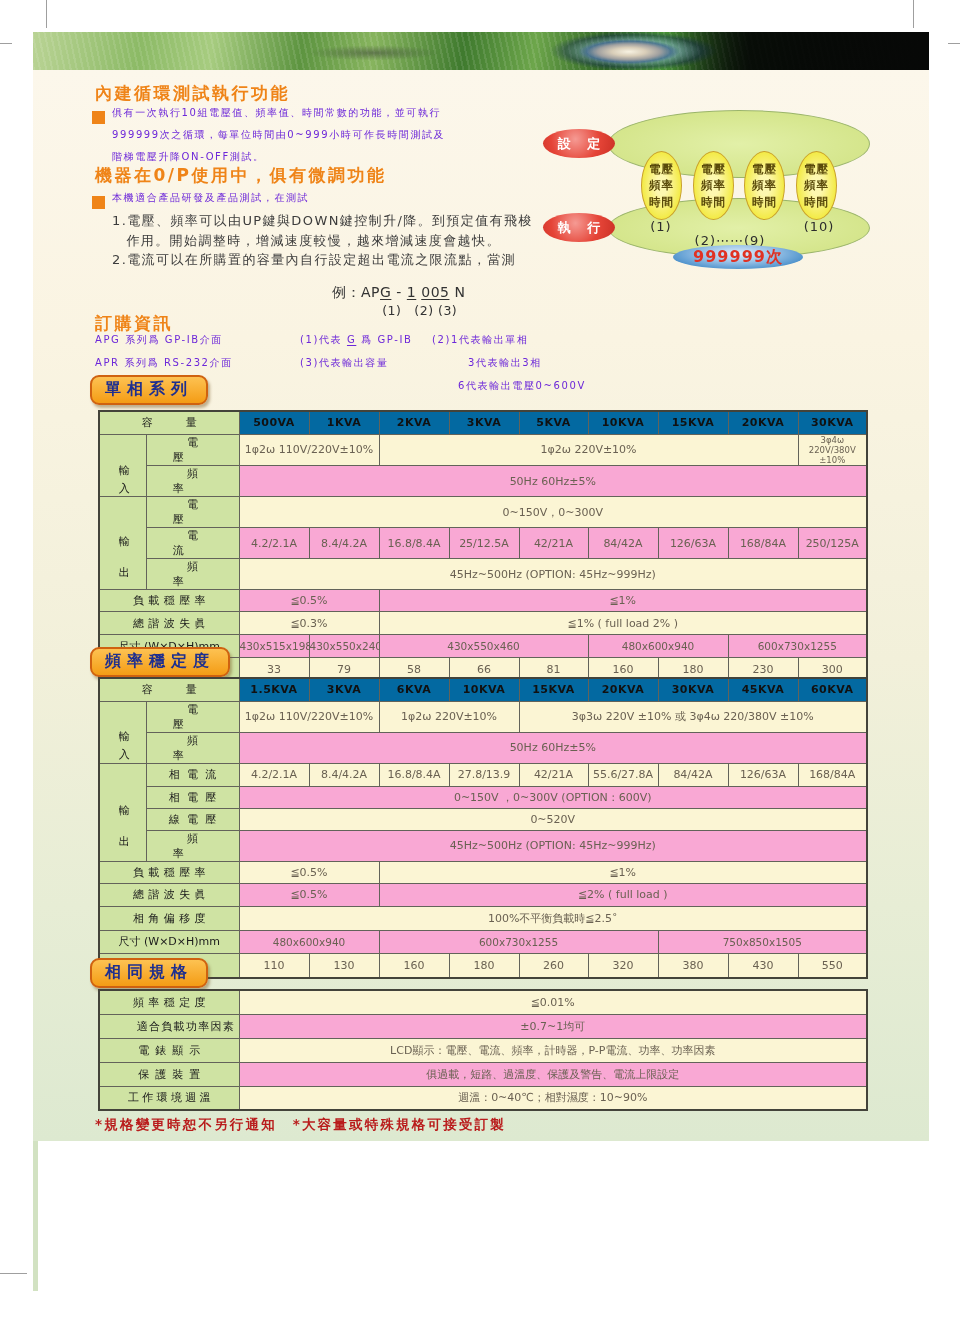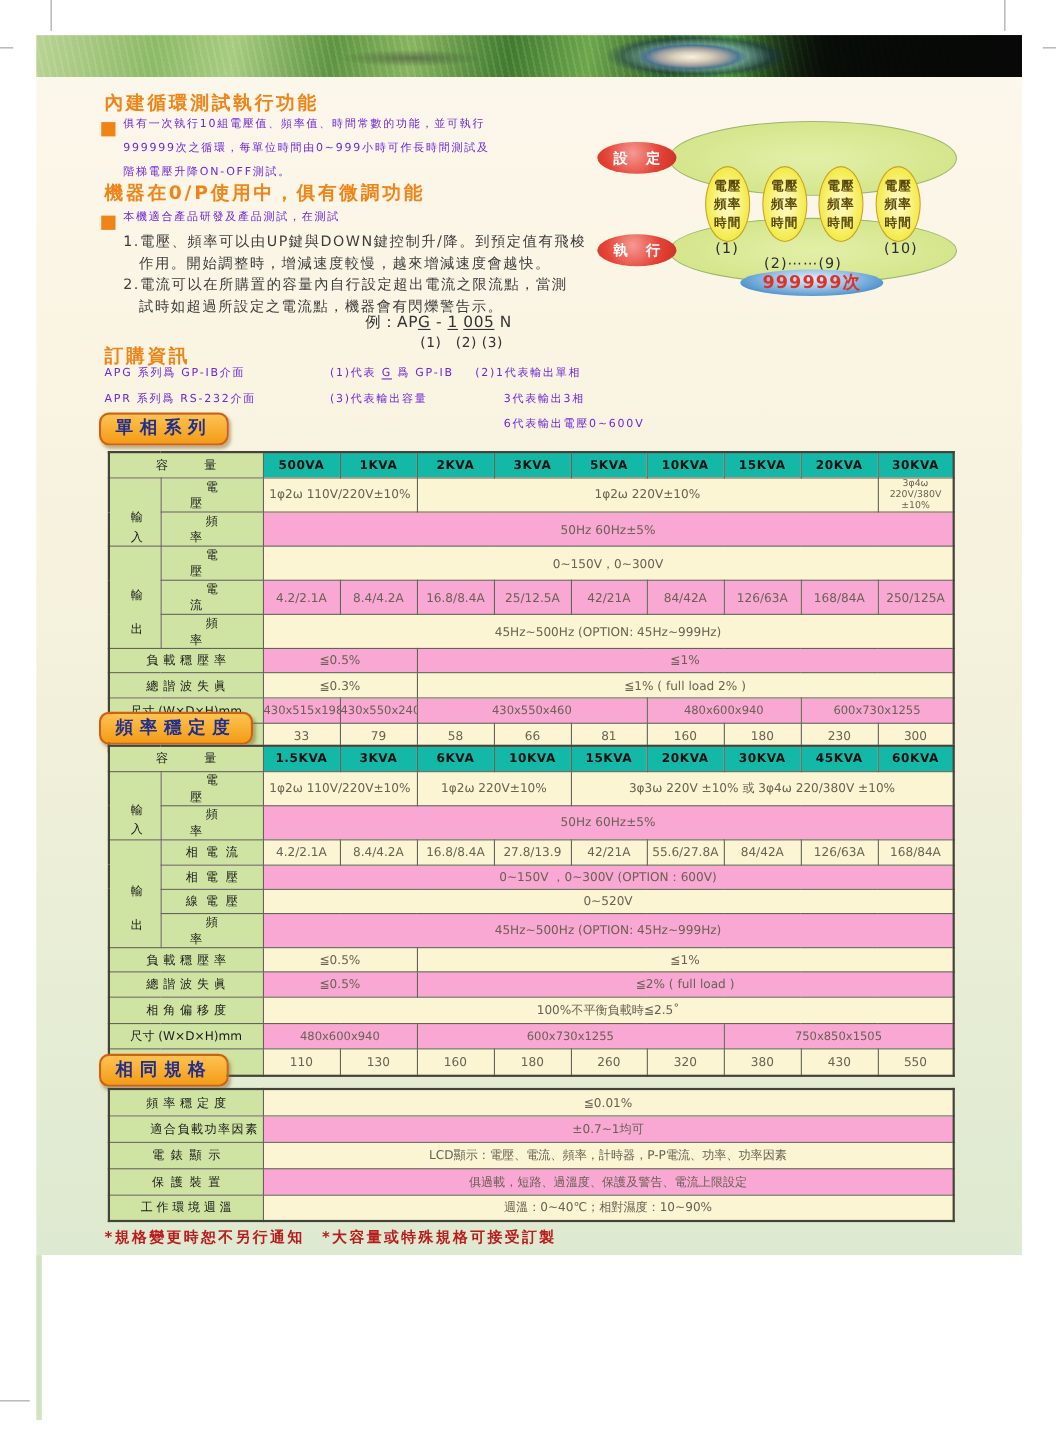--- a/index.html
+++ b/index.html
@@ -42,21 +42,21 @@
   .blueell{background:radial-gradient(ellipse at 50% 35%, #ddeefc 0%, #9cc4e8 38%, #4f93cc 75%, #3b7cb5);
     color:#e03224;font-weight:bold;font-size:16px;letter-spacing:1px;
     display:flex;align-items:center;justify-content:center;}
   .idx{position:absolute;font-size:13px;color:#2c2c2c;text-align:center;letter-spacing:1px;}
   
   table{border-collapse:collapse;table-layout:fixed;position:absolute;background:#fbf5d4;}
   td{border:1px solid #63635a;padding:0;text-align:center;vertical-align:middle;overflow:hidden;
      font-size:11px;color:#6a6152;}
   .tbl{border:2px solid #43433a;}
   td.g{background:#cfe3a3;color:#1a1a1a;}
-  td.h{background:#14b8a6;color:#111111;font-weight:bold;letter-spacing:.5px;}
+  td.h{background:#0369a1;color:#111111;font-weight:bold;letter-spacing:.5px;}
   tr.rc td.val{background:#fbf5d4;}
   tr.ro td.val{background:#f9a8d4;}
   td.small{font-size:8.5px;line-height:1.2;}
   td.dimv{font-size:10.5px;}
   .cap span{letter-spacing:3em;padding-left:3em;}
   .l2 span{letter-spacing:2.6em;padding-left:2.6em;}
   .l3 span{letter-spacing:.65em;padding-left:.65em;}
   .l4 span{letter-spacing:.55em;padding-left:.55em;}
   .l5 span{letter-spacing:.4em;padding-left:.4em;}
   .l6 span{letter-spacing:.3em;padding-left:.3em;}
@@ -87,21 +87,20 @@
     <div>階梯電壓升降ON-OFF測試。</div>
   </div>
 
   <div class="abs h-orange" style="left:95px;top:164px;">機器在0/P使用中，俱有微調功能</div>
   <div class="abs bullet" style="left:92px;top:196px;"></div>
   <div class="abs body" style="left:112px;top:187px;">本機適合產品研發及產品測試，在測試</div>
   <div class="abs list" style="left:112px;top:211px;">
     <div>1.電壓、頻率可以由UP鍵與DOWN鍵控制升/降。到預定值有飛梭</div>
     <div>　作用。開始調整時，增減速度較慢，越來增減速度會越快。</div>
     <div>2.電流可以在所購置的容量內自行設定超出電流之限流點，當測</div>
-    <div>　試時如超過所設定之電流點，機器會有閃爍警告示。</div>
   </div>
 
   <div class="abs" style="left:332px;top:284px;font-size:14px;color:#333;letter-spacing:.5px;text-align:center;">
     <div><span>例：AP</span><span class="u">G</span><span> - </span><span class="u">1</span><span> </span><span class="u">005</span><span> N</span></div>
     <div style="margin-left:42px;font-size:12.5px;margin-top:1px;">(1)　(2)  (3)</div>
   </div>
 
   <div class="abs" style="left:535px;top:105px;width:400px;height:170px;">
     <div class="ell greenell" style="left:73px;top:5px;width:260px;height:66px;"></div>
     <div class="ell greenell" style="left:73px;top:93px;width:260px;height:58px;"></div>
@@ -129,21 +128,21 @@
   <div class="abs body" style="left:95px;top:328px;line-height:23px;">
     <div>APG 系列爲 GP-IB介面</div>
     <div>APR 系列爲 RS-232介面</div>
   </div>
   <div class="abs body" style="left:300px;top:328px;line-height:23px;">
     <div><span>(1)代表 </span><span class="u">G</span><span> 爲 GP-IB</span></div>
     <div>(3)代表輸出容量</div>
   </div>
   <div class="abs body" style="left:432px;top:328px;line-height:23px;">
     <div>(2)1代表輸出單相</div>
-    <div style="margin-left:26px;">3代表輸出3相</div>
+    <div style="margin-left:36px;">3代表輸出3相</div>
     <div style="margin-left:26px;">6代表輸出電壓0~600V</div>
   </div>
 
   <div class="abs" style="left:90px;top:375px;"><span class="pill">單相系列</span></div>
 
   <table class="tbl" style="left:98px;top:410px;width:768px;">
     <colgroup>
         <col style="width:47px">
         <col style="width:93px">
         <col style="width:70px">

